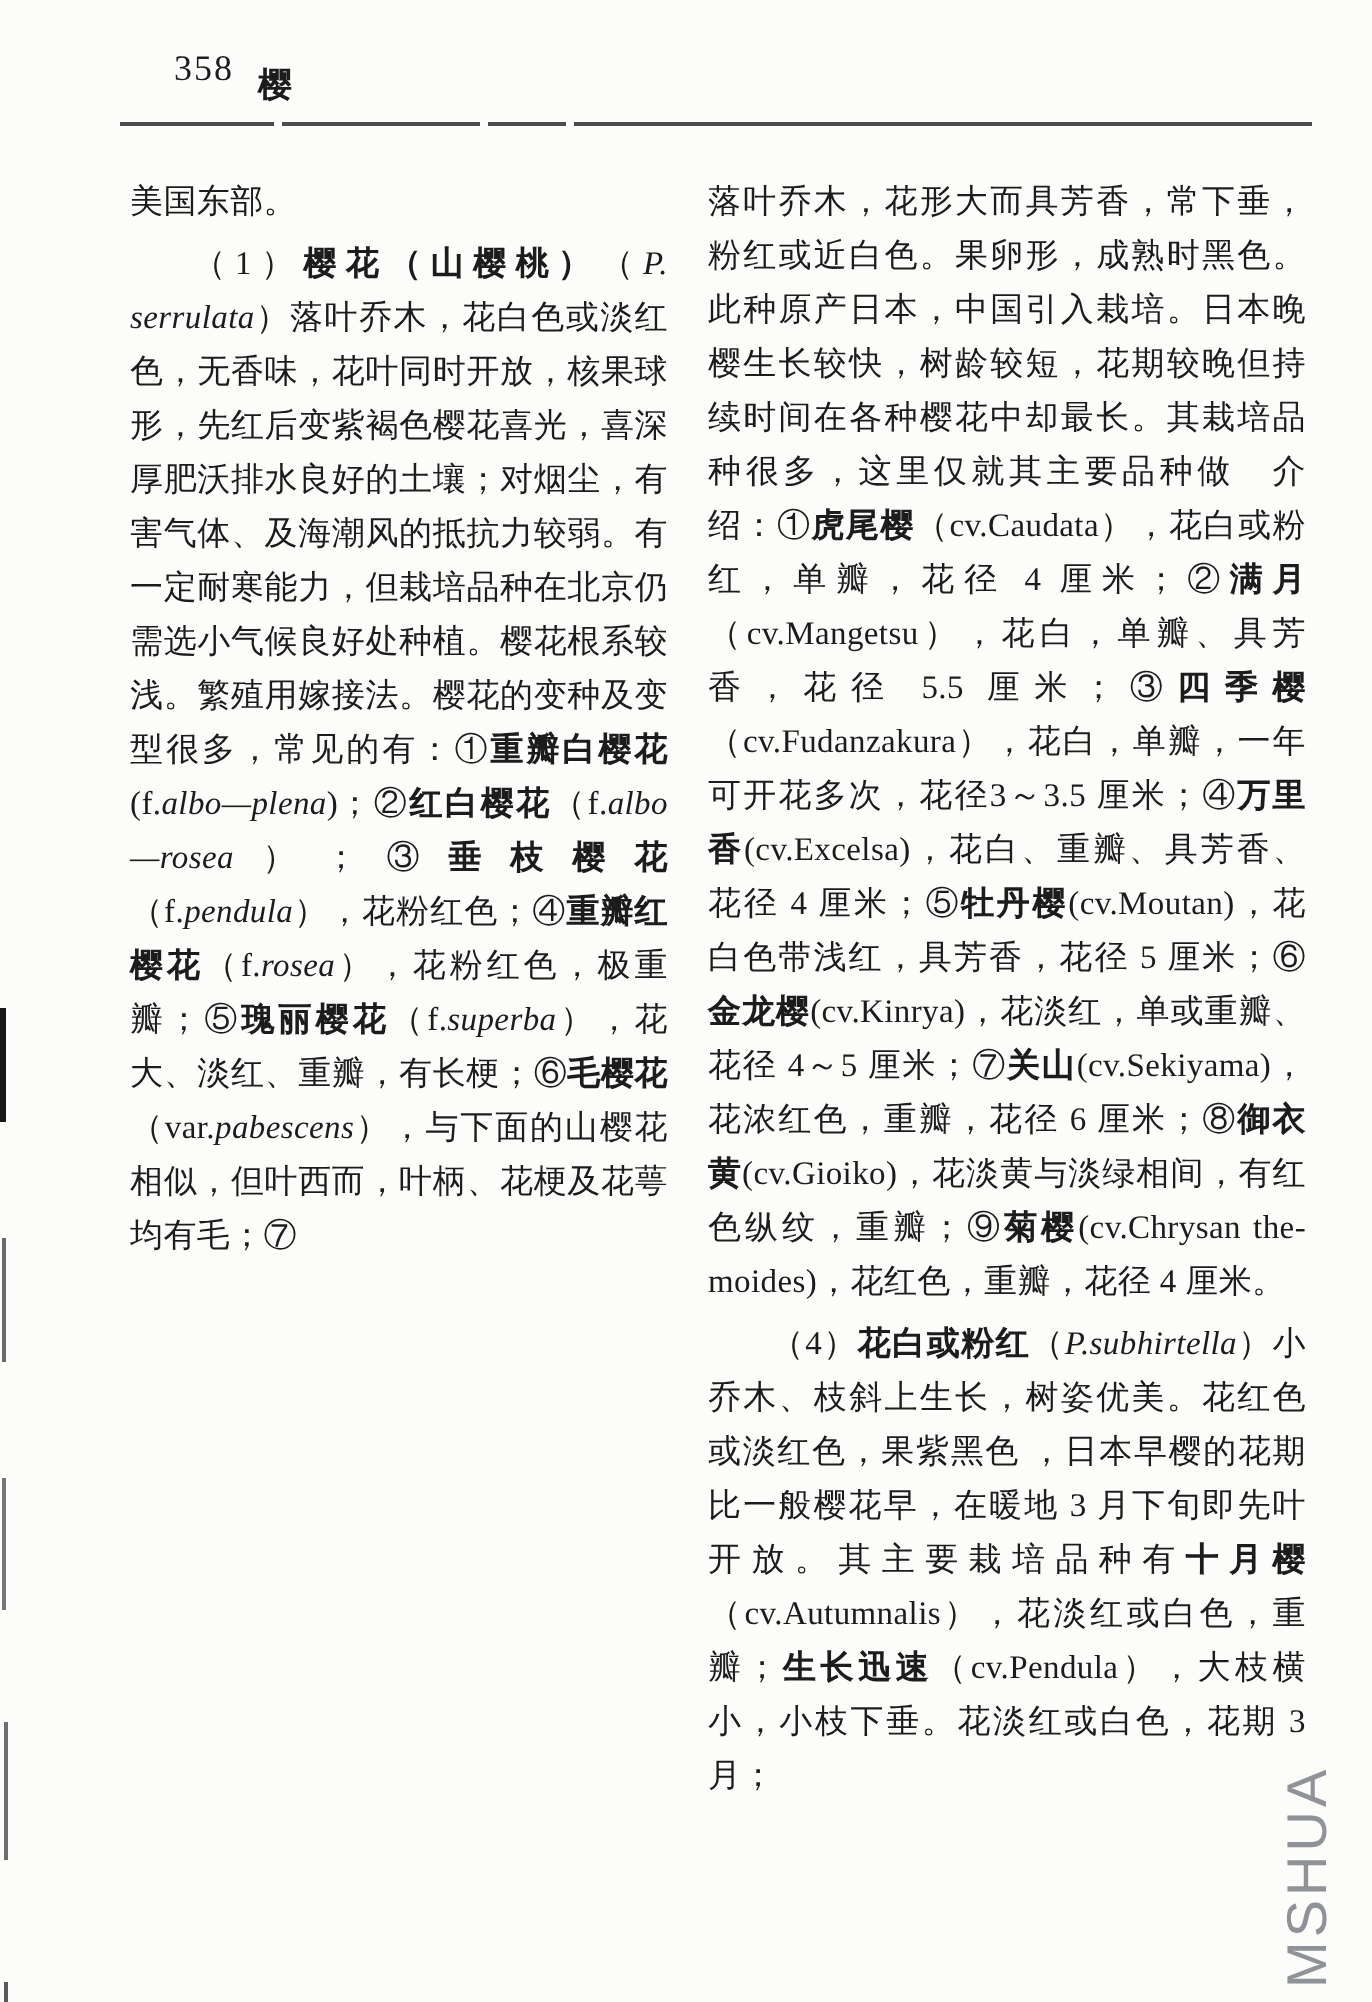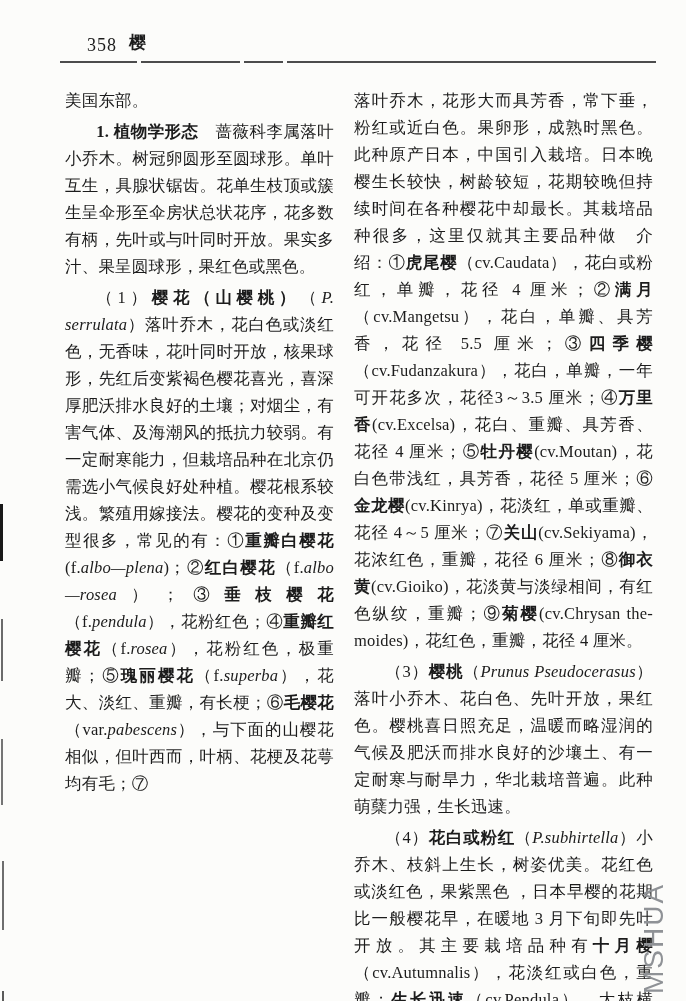--- a/index.html
+++ b/index.html
@@ -5,21 +5,21 @@
   html,body{margin:0;padding:0;background:#ffffff;}
   .page{
     position:relative;
     width:686px;height:1001px;
     background:#fcfcfa;
     overflow:hidden;
     font-family:"Liberation Serif","DejaVu Serif",serif;
     color:#1c1c1c;
   }
   .page-number{
-    position:absolute;left:87px;top:35px;
+    position:absolute;left:87px;top:24px;
     font-size:18px;letter-spacing:1px;
   }
   .header-word{
     position:absolute;left:129px;top:31px;
     font-size:17px;font-weight:bold;
   }
   .rule-seg{position:absolute;height:2px;background:#4c4c4c;top:61px;}
   .rule-a{left:60px;width:77px;}
   .rule-b{left:141px;width:99px;}
   .rule-c{left:244px;width:39px;}
@@ -60,26 +60,24 @@
 
   <div>
     <div class="rule-seg rule-a"></div>
     <div class="rule-seg rule-b"></div>
     <div class="rule-seg rule-c"></div>
     <div class="rule-seg rule-d"></div>
   </div>
 
   <div class="col col-left">
       <p class="para"><span>美国东部。</span></p>
-      <p class="para indent"><span class="run-b">1. 植物学形态</span><span>　蔷薇科李属落叶小乔木。树冠卵圆形至圆球形。单叶互生，具腺状锯齿。花单生枝顶或簇生呈伞形至伞房状总状花序，花多数有柄，先叶或与叶同时开放。果实多汁、果呈圆球形，果红色或黑色。</span></p>
       <p class="para indent"><span>（1）</span><span class="run-b">樱花（山樱桃）</span><span>（</span><span class="run-i">P. serrulata</span><span>）落叶乔木，花白色或淡红色，无香味，花叶同时开放，核果球形，先红后变紫褐色樱花喜光，喜深厚肥沃排水良好的土壤；对烟尘，有害气体、及海潮风的抵抗力较弱。有一定耐寒能力，但栽培品种在北京仍需选小气候良好处种植。樱花根系较浅。繁殖用嫁接法。樱花的变种及变型很多，常见的有：①</span><span class="run-b">重瓣白樱花</span><span>(f.</span><span class="run-i">albo—plena</span><span>)；②</span><span class="run-b">红白樱花</span><span>（f.</span><span class="run-i">albo—rosea</span><span>）；③</span><span class="run-b">垂枝樱花</span><span>（f.</span><span class="run-i">pendula</span><span>），花粉红色；④</span><span class="run-b">重瓣红樱花</span><span>（f.</span><span class="run-i">rosea</span><span>），花粉红色，极重瓣；⑤</span><span class="run-b">瑰丽樱花</span><span>（f.</span><span class="run-i">superba</span><span>），花大、淡红、重瓣，有长梗；⑥</span><span class="run-b">毛樱花</span><span>（var.</span><span class="run-i">pabescens</span><span>），与下面的山樱花相似，但叶西而，叶柄、花梗及花萼均有毛；⑦</span></p>
     </div>
   <div class="col col-right">
       <p class="para"><span>落叶乔木，花形大而具芳香，常下垂，粉红或近白色。果卵形，成熟时黑色。此种原产日本，中国引入栽培。日本晚樱生长较快，树龄较短，花期较晚但持续时间在各种樱花中却最长。其栽培品种很多，这里仅就其主要品种做　介绍：①</span><span class="run-b">虎尾樱</span><span>（cv.Caudata），花白或粉红，单瓣，花径 4 厘米；②</span><span class="run-b">满月</span><span>（cv.Mangetsu），花白，单瓣、具芳香，花径 5.5 厘米；③</span><span class="run-b">四季樱</span><span>（cv.Fudanzakura），花白，单瓣，一年可开花多次，花径3～3.5 厘米；④</span><span class="run-b">万里香</span><span>(cv.Excelsa)，花白、重瓣、具芳香、花径 4 厘米；⑤</span><span class="run-b">牡丹樱</span><span>(cv.Moutan)，花白色带浅红，具芳香，花径 5 厘米；⑥</span><span class="run-b">金龙樱</span><span>(cv.Kinrya)，花淡红，单或重瓣、花径 4～5 厘米；⑦</span><span class="run-b">关山</span><span>(cv.Sekiyama)，花浓红色，重瓣，花径 6 厘米；⑧</span><span class="run-b">御衣黄</span><span>(cv.Gioiko)，花淡黄与淡绿相间，有红色纵纹，重瓣；⑨</span><span class="run-b">菊樱</span><span>(cv.Chrysan the-moides)，花红色，重瓣，花径 4 厘米。</span></p>
-      <p class="para indent"><span>（3）</span><span class="run-b">樱桃</span><span>（</span><span class="run-i">Prunus Pseudocerasus</span><span>）落叶小乔木、花白色、先叶开放，果红色。樱桃喜日照充足，温暖而略湿润的气候及肥沃而排水良好的沙壤土、有一定耐寒与耐旱力，华北栽培普遍。此种萌蘖力强，生长迅速。</span></p>
       <p class="para indent"><span>（4）</span><span class="run-b">花白或粉红</span><span>（</span><span class="run-i">P.subhirtella</span><span>）小乔木、枝斜上生长，树姿优美。花红色或淡红色，果紫黑色 ，日本早樱的花期比一般樱花早，在暖地 3 月下旬即先叶开放。其主要栽培品种有</span><span class="run-b">十月樱</span><span>（cv.Autumnalis），花淡红或白色，重瓣；</span><span class="run-b">生长迅速</span><span>（cv.Pendula），大枝横小，小枝下垂。花淡红或白色，花期 3 月；</span></p>
     </div>
 
   <div class="scan-mark mark-1"></div>
   <div class="scan-mark mark-2"></div>
   <div class="scan-mark mark-3"></div>
   <div class="scan-mark mark-4"></div>
   <div class="scan-mark mark-5"></div>
 
   <div class="watermark">MSHUA</div>

